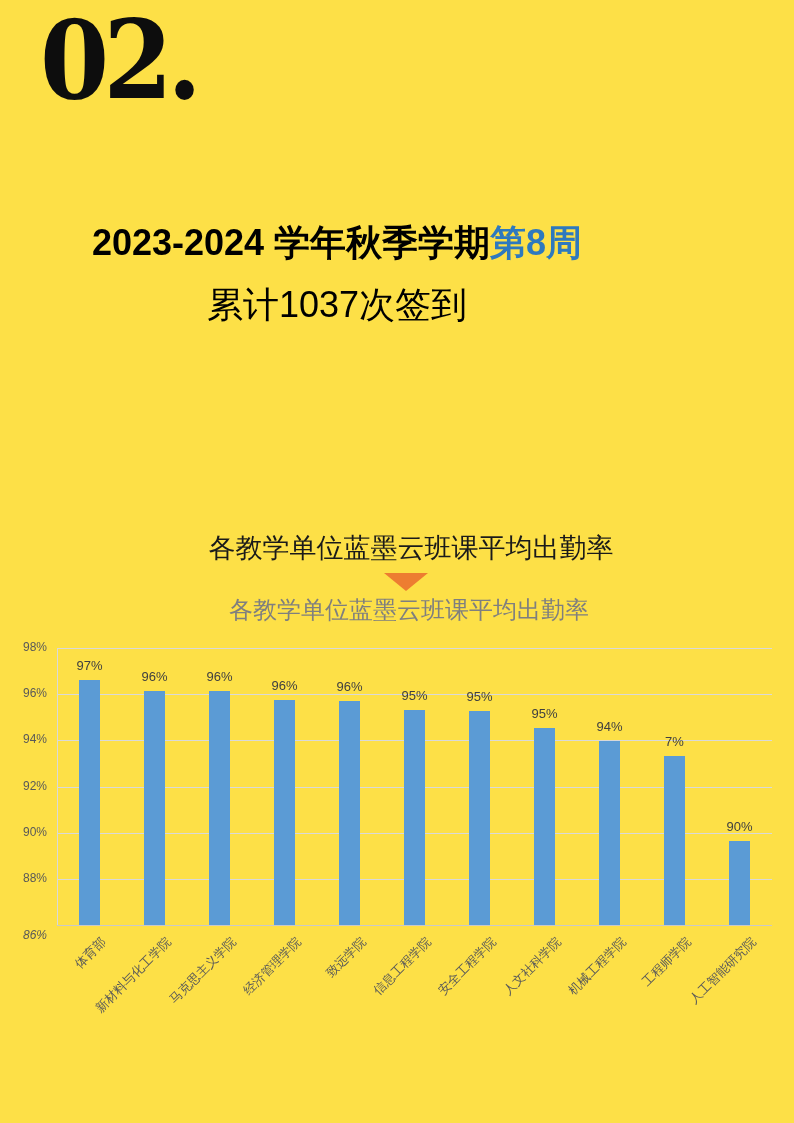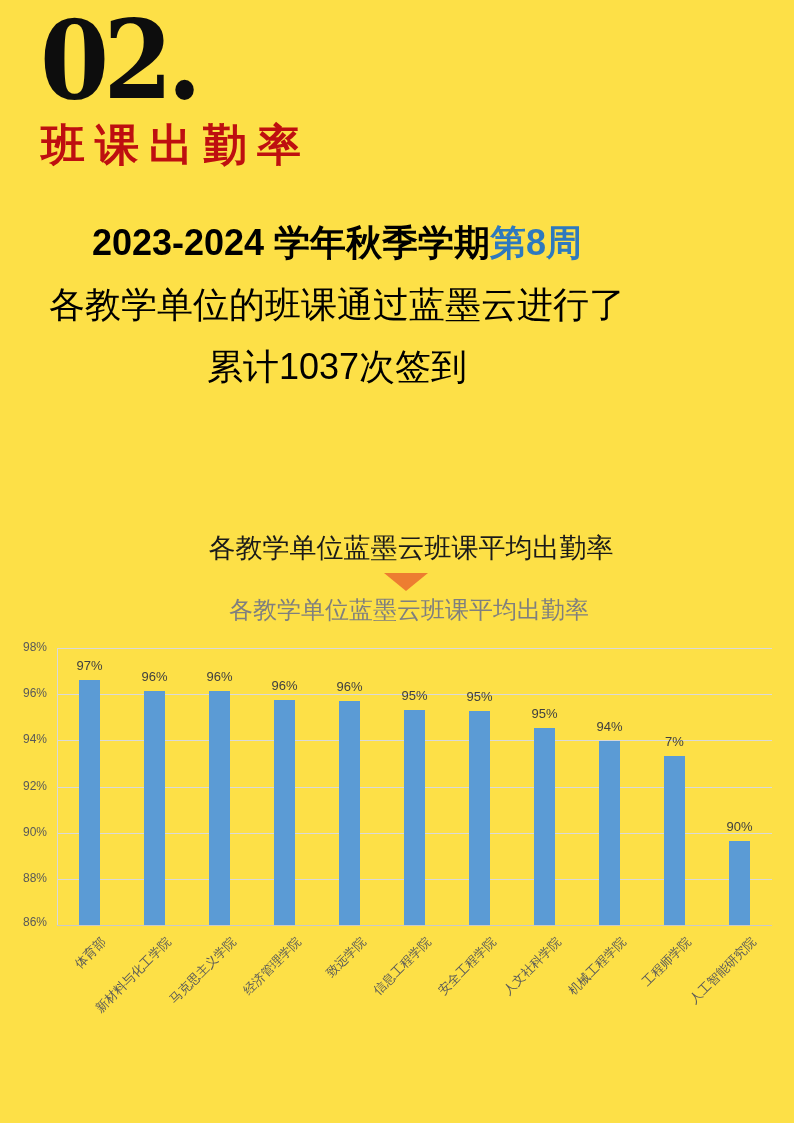--- a/index.html
+++ b/index.html
@@ -54,25 +54,23 @@
                font-size:12.5px; color:#595959; white-space:nowrap;
                transform:rotate(-45deg); transform-origin:100% 0%; }
 </style>
 </head>
 <body>
 
 <div id="page">
 
   <div id="section-number">02.</div>
 
-  <div id="section-title" style="color: rgb(190, 15, 16);">班课出勤率</div>
 
   <div id="intro">
     <div class="intro-line-bold"><span>2023-2024 学年秋季学期</span><span id="week-highlight" style="color: rgb(46, 121, 190);">第8周</span></div>
-    <div>各教学单位的班课通过蓝墨云进行了</div>
     <div>累计1037次签到</div>
   </div>
 
   <div id="chart-title">各教学单位蓝墨云班课平均出勤率</div>
 
   <div id="triangle-down" style="border-top-color: rgb(237, 125, 49);"></div>
 
   <div id="chart-subtitle">各教学单位蓝墨云班课平均出勤率</div>
 
   <div id="chart">
@@ -82,21 +80,21 @@
       <div class="y-tick" style="top: 56.1667px;">96%</div>
       <div class="gridline" style="left: 57px; width: 715px; top: 110.333px;"></div>
       <div class="y-tick" style="top: 102.333px;">94%</div>
       <div class="gridline" style="left: 57px; width: 715px; top: 156.5px;"></div>
       <div class="y-tick" style="top: 148.5px;">92%</div>
       <div class="gridline" style="left: 57px; width: 715px; top: 202.667px;"></div>
       <div class="y-tick" style="top: 194.667px;">90%</div>
       <div class="gridline" style="left: 57px; width: 715px; top: 248.833px;"></div>
       <div class="y-tick" style="top: 240.833px;">88%</div>
       <div class="gridline" style="left: 57px; width: 715px; top: 295px;"></div>
-      <div class="y-tick" style="top: 285px;">86%</div>
+      <div class="y-tick" style="top: 298px; font-style: italic;">86%</div>
       <div class="y-axis-line" style="left: 57px; top: 18px; height: 277px;"></div>
       <div class="x-axis-line" style="left: 57px; width: 715px; top: 295px;"></div>
       <div class="bar" style="left: 79px; width: 21px; top: 50.3167px; height: 244.683px; background: rgb(91, 155, 213);"></div>
       <div class="bar-value" style="left: 59.5px; top: 28.3167px;">97%</div>
       <div class="cat-label" style="left: -122.5px; top: 304px;">体育部</div>
       <div class="bar" style="left: 144px; width: 21px; top: 60.7042px; height: 234.296px; background: rgb(91, 155, 213);"></div>
       <div class="bar-value" style="left: 124.5px; top: 38.7042px;">96%</div>
       <div class="cat-label" style="left: -57.5px; top: 304px;">新材料与化工学院</div>
       <div class="bar" style="left: 209px; width: 21px; top: 60.7042px; height: 234.296px; background: rgb(91, 155, 213);"></div>
       <div class="bar-value" style="left: 189.5px; top: 38.7042px;">96%</div>

